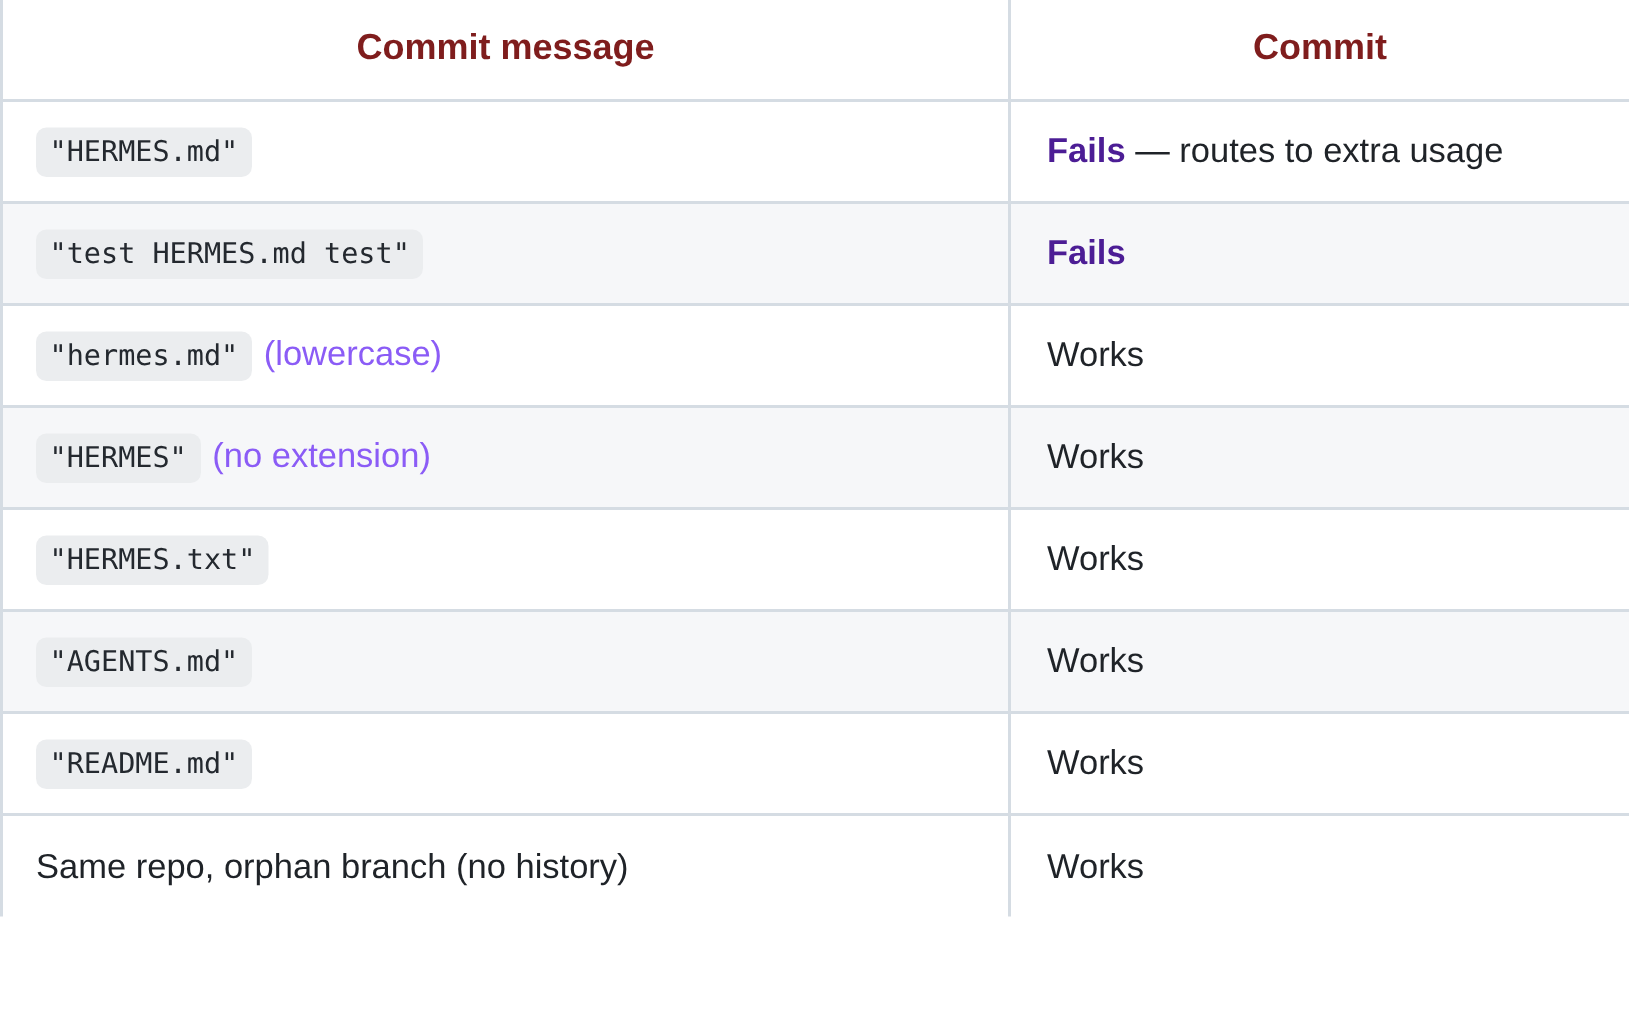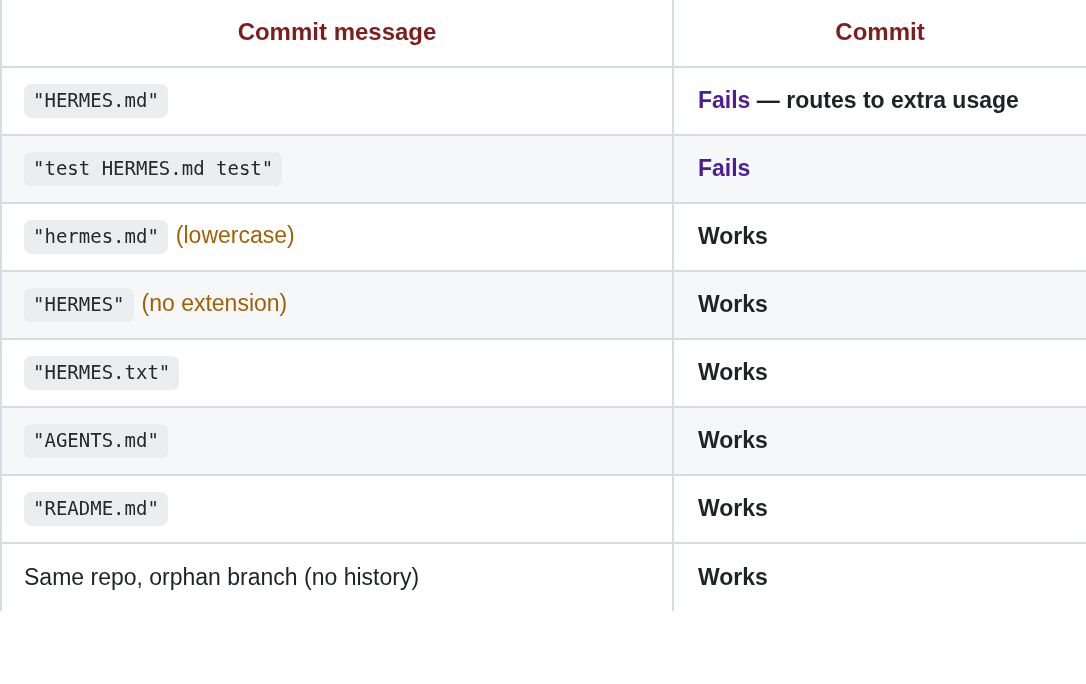--- a/index.html
+++ b/index.html
@@ -102,36 +102,36 @@
   code.chip-inline {
     font-size: 18px;
     padding: 4px 8px;
     border-radius: 6px;
     position: relative;
     top: -1px;
   }
 
   .note {
     font-size: 23px;
-    color: #a16207;
+    color: #8b5cf6;
     margin-left: 8px;
   }
 
   .prose {
     font-size: 23px;
     color: #1f2328;
   }
 
   .strong {
     font-weight: bold;
     color: #4c1d95;
   }
 
   .reg {
-    font-weight: bold;
+    font-weight: normal;
   }
 </style>
 </head>
 <body>
 
 <div class="table-wrap">
   <table class="result-table">
     <colgroup>
       <col class="col-commit">
       <col class="col-result">

